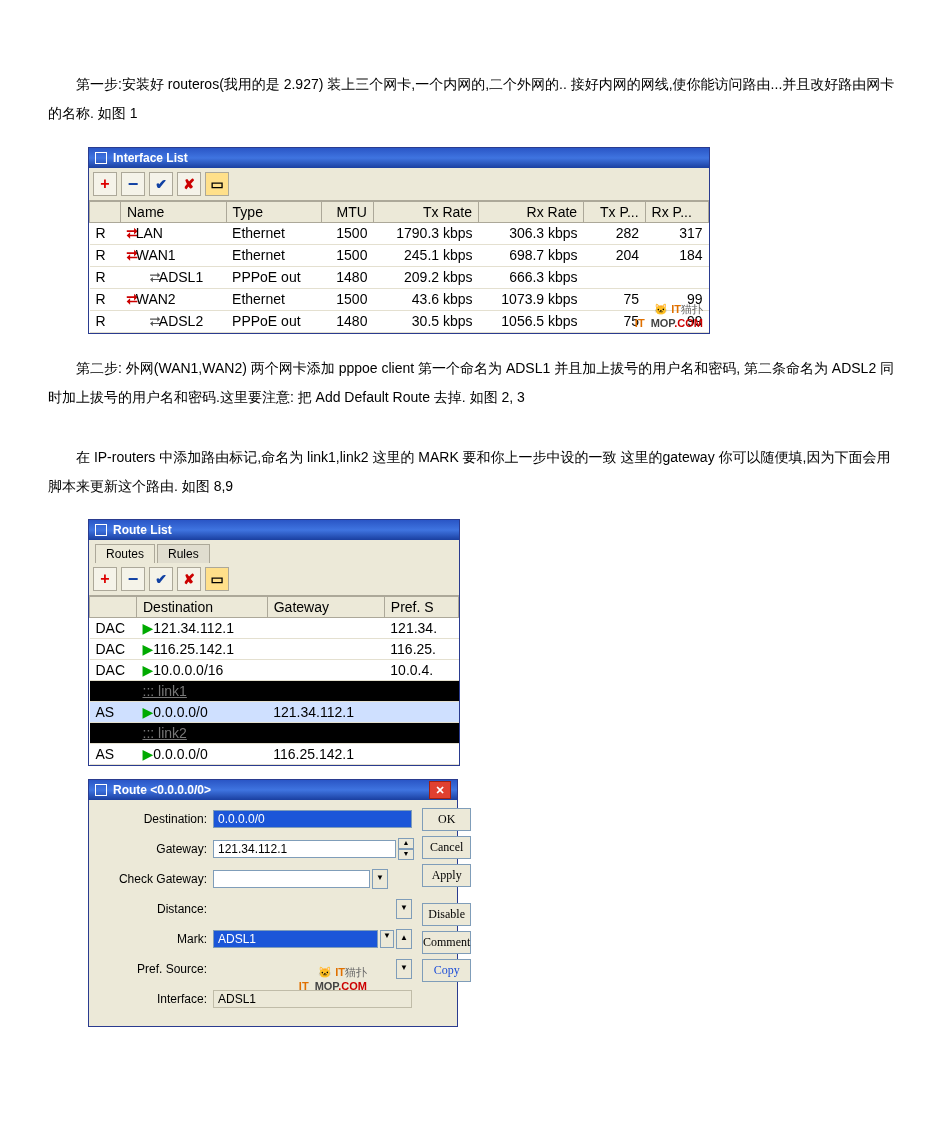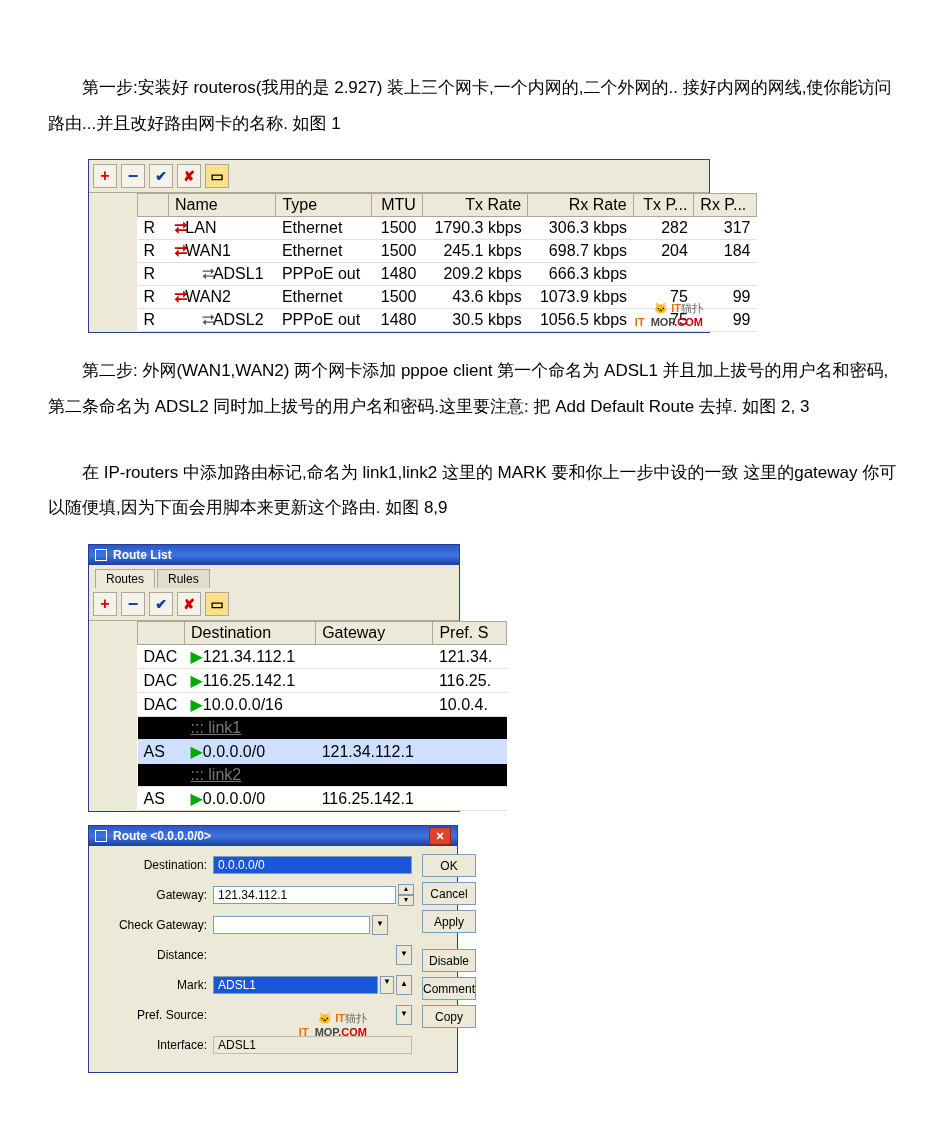--- a/index.html
+++ b/index.html
@@ -1,31 +1,31 @@
 <!DOCTYPE html>
 <html><head>
 <meta charset="utf-8">
 <style>
   html,body{margin:0;padding:0;background:#fff;font-family:"SimSun","NSimSun","宋体","Microsoft YaHei",Arial,sans-serif;color:#000;}
   .page{width:945px;min-height:1123px;box-sizing:border-box;padding:70px 48px 40px 48px;}
-  .para{font-size:17px;line-height:2.1;text-align:left;margin:0 0 18px 0;text-indent:2em;}
+  .para{font-size:14px;line-height:2.1;text-align:left;margin:0 0 18px 0;text-indent:2em;}
   .figure{margin:12px 0 20px 40px;}
   
   .win{border:1px solid #2a3b8f;background:#ece9d8;font-family:"SimSun",Tahoma,Arial,sans-serif;font-size:12px;color:#000;}
   .titlebar{height:20px;background:linear-gradient(to bottom,#2a56c6 0%,#3f74e0 50%,#1a3fa0 100%);color:#fff;font-weight:bold;display:flex;align-items:center;padding:0 6px;font-size:12px;}
   .titlebar .sq{width:10px;height:10px;border:1px solid #fff;margin-right:6px;display:inline-block;}
   .titlebar .closebtn{margin-left:auto;width:20px;height:16px;background:#e04030;border:1px solid #a02010;color:#fff;display:flex;align-items:center;justify-content:center;font-weight:bold;font-size:11px;line-height:1;}
   .toolbar{display:flex;align-items:center;gap:4px;padding:4px 4px;border-bottom:1px solid #aca899;background:#ece9d8;}
   .tbtn{width:22px;height:22px;border:1px solid #aca899;background:#f5f3e9;display:flex;align-items:center;justify-content:center;font-weight:bold;font-size:14px;line-height:1;}
   .tbtn.plus{color:#d00;font-size:16px;}
   .tbtn.minus{color:#1141a3;font-size:18px;}
   .tbtn.check{color:#1141a3;}
   .tbtn.x{color:#c00;}
   .tbtn.folder{background:#ffe08a;}
-  .grid{width:100%;border-collapse:collapse;background:#fff;font-size:16px;margin-left:48px;}
+  .grid{width:100%;border-collapse:collapse;background:#fff;font-size:14px;}
   .grid th{background:#ece9d8;border:1px solid #aca899;padding:2px 6px;font-weight:normal;text-align:left;white-space:nowrap;}
   .grid td{border-bottom:1px solid #e4e0d0;padding:2px 6px;white-space:nowrap;}
   .grid td.right{text-align:right;}
   .iconarrows{color:#c00;letter-spacing:-2px;font-weight:bold;}
   .subarrows{color:#555;letter-spacing:-2px;}
   .flag{color:#0a0;}
   
   .tabs{display:flex;gap:2px;padding:4px 6px 0 6px;background:#ece9d8;}
   .tab{border:1px solid #aca899;border-bottom:none;background:#ece9d8;padding:2px 10px;font-size:12px;}
   .tab.inactive{background:#e0ddcf;}
@@ -38,38 +38,42 @@
   .dlg .fields{flex:1;}
   .dlg .row{display:flex;align-items:center;margin-bottom:8px;min-height:22px;}
   .dlg .row label{width:110px;text-align:right;padding-right:6px;font-size:12px;}
   .dlg .row .inp{flex:1;height:18px;border:1px solid #7f9db9;background:#fff;font-size:12px;padding:1px 4px;box-sizing:border-box;}
   .dlg .row .inp.sel{background:#1b56d8;color:#fff;}
   .dlg .row .combo{display:flex;align-items:center;gap:2px;flex:1;}
   .dlg .row .spin{width:14px;display:flex;flex-direction:column;}
   .dlg .row .spin span{width:14px;height:9px;border:1px solid #7f9db9;background:#ece9d8;font-size:7px;line-height:7px;text-align:center;}
   .dlg .row .updown{width:14px;height:18px;border:1px solid #7f9db9;background:#ece9d8;font-size:8px;text-align:center;line-height:8px;padding-top:1px;box-sizing:border-box;}
   .dlg .row .tri{width:14px;height:18px;border:1px solid #7f9db9;background:#ece9d8;font-size:8px;text-align:center;line-height:16px;}
-  .dlg .btncol{width:72px;display:flex;flex-direction:column;gap:5px;}
+  .dlg .btncol{width:72px;display:flex;flex-direction:column;gap:5px;font-family:Liberation Serif, serif;}
   .dlg .btncol .btn{height:21px;border:1px solid #7f9db9;background:#ece9d8;font-size:12px;display:flex;align-items:center;justify-content:center;}
-  .dlg .btncol .btn.disabled{color:#000000;}
+  .dlg .btncol .btn.disabled{color:#1d4ed8;}
   .watermark{position:relative;}
   .wm{position:absolute;font-size:11px;color:#666;pointer-events:none;text-align:right;}
   .wm .brand{color:#e07000;font-weight:bold;}
   .wm .mop{color:#444;font-weight:bold;padding-left:6px;}
   .wm .com{color:#c00;font-weight:bold;}
 </style>
 </head>
 <body>
 
 <div class="page">
 
   <p class="para">第一步:安装好 routeros(我用的是 2.927)  装上三个网卡,一个内网的,二个外网的..  接好内网的网线,使你能访问路由...并且改好路由网卡的名称.  如图 1</p>
 
   <div class="figure">
     <div class="win watermark" style="width:620px;position:relative;">
+      <div class="titlebar">
+        <span class="sq"></span>
+        <span>Interface List</span>
+      </div>
       <div class="toolbar">
         <div class="tbtn plus">+</div>
         <div class="tbtn minus">−</div>
         <div class="tbtn check">✔</div>
         <div class="tbtn x">✘</div>
         <div class="tbtn folder">▭</div>
       </div>
       <table class="grid">
         <thead>
             <tr id="if-head">

